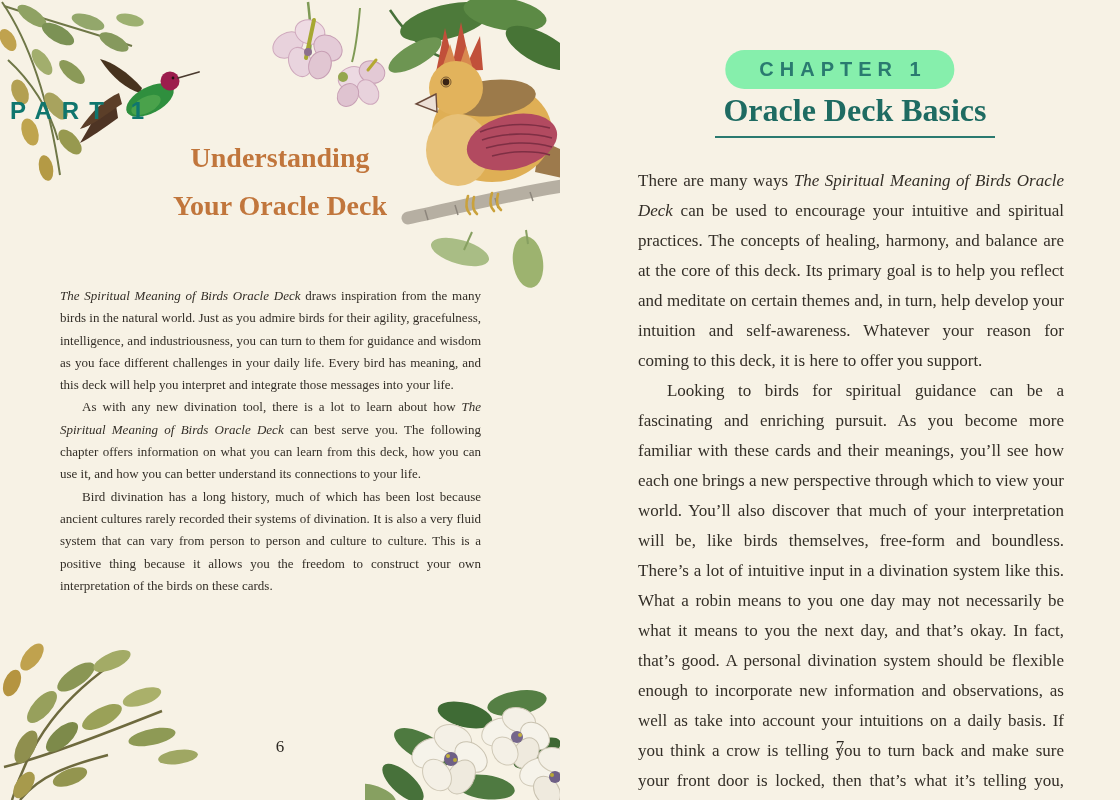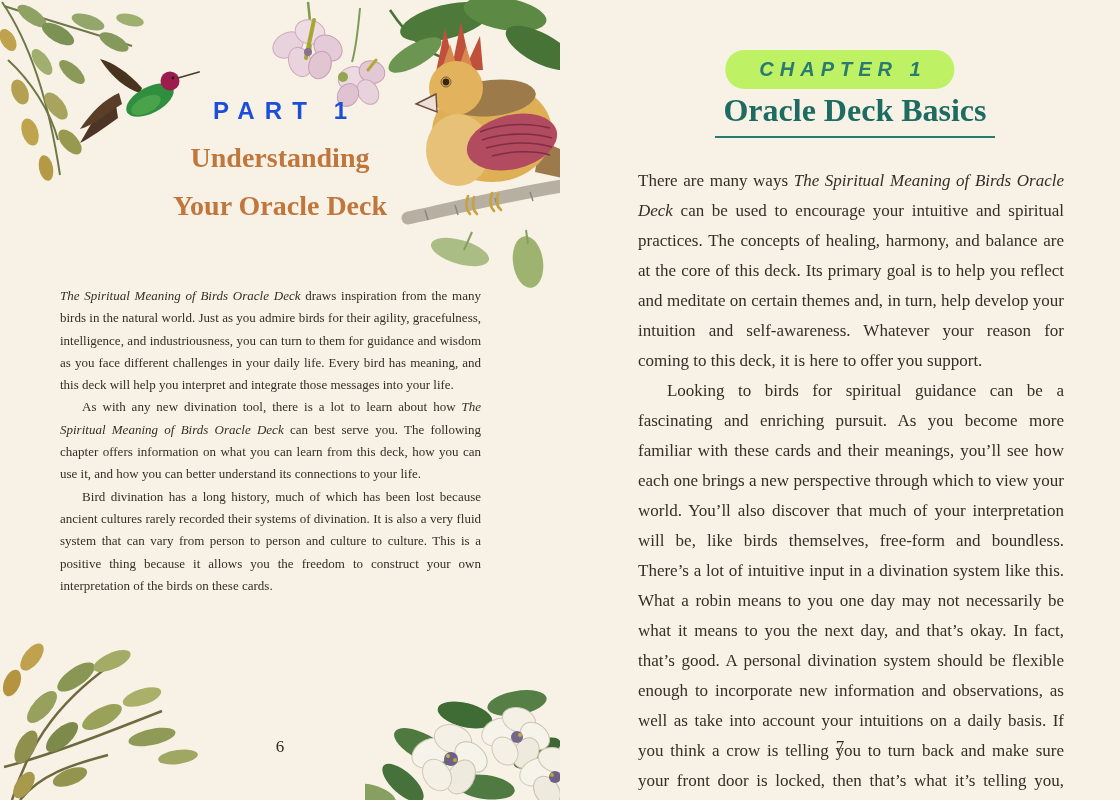--- a/index.html
+++ b/index.html
@@ -8,23 +8,23 @@
     position:relative;width:1120px;height:800px;margin:0 auto;
     background:#f7f2e5;overflow:hidden;
   }
   .page{position:absolute;top:0;width:560px;height:800px;}
   .page-left{left:0;}
   .page-right{left:560px;}
 
   
   .part-label{
     position:absolute;top:97px;left:0;width:100%;
-    text-align:center;font-family:"Liberation Sans",sans-serif;
+    text-align:left;font-family:"Liberation Sans",sans-serif;
     font-size:24px;font-weight:bold;letter-spacing:0.42em;text-indent:0.42em;
-    color:#1d4ed8;
+    color:#0f766e;
   }
   .part-title{
     position:absolute;top:134px;left:0;width:100%;
     text-align:center;color:#c1763c;
     font-size:28px;line-height:48px;font-weight:600;
   }
   .body-text{
     position:absolute;color:#332e27;text-align:justify;
   }
   .body-left{left:60px;top:285px;width:421px;font-size:13px;line-height:22.3px;}
@@ -32,23 +32,23 @@
   .body-text p{margin:0;text-indent:1.7em;}
   .body-text p.no-indent{text-indent:0;}
   .page-number{
     position:absolute;top:737px;left:0;width:100%;text-align:center;
     font-size:17px;color:#2e2a24;
   }
 
   
   .chapter-pill{
     position:absolute;top:50px;left:50%;transform:translateX(-50%);
-    background:#bef264;border-radius:19px;padding:8px 28px;
+    background:#86efac;border-radius:19px;padding:8px 28px;
     font-family:"Liberation Sans",sans-serif;font-size:20px;font-weight:bold;
-    letter-spacing:0.3em;text-indent:0.3em;color:#2a7a70;white-space:nowrap;font-style:italic;
+    letter-spacing:0.3em;text-indent:0.3em;color:#2a7a70;white-space:nowrap;
   }
   .chapter-title-wrap{position:absolute;top:92px;left:15px;width:100%;text-align:center;}
   .chapter-title{
     display:inline-block;color:#1e6b62;font-size:32px;font-weight:bold;
     padding:0 8px 7px 8px;border-bottom:2px solid #2a7a70;
   }
   .decor{position:absolute;pointer-events:none;}
 </style>
 </head>
 <body>

